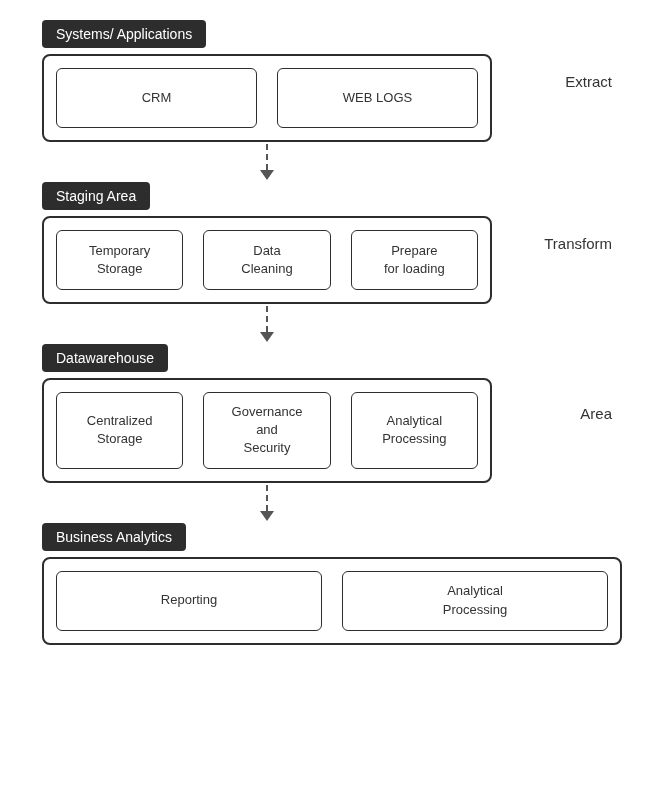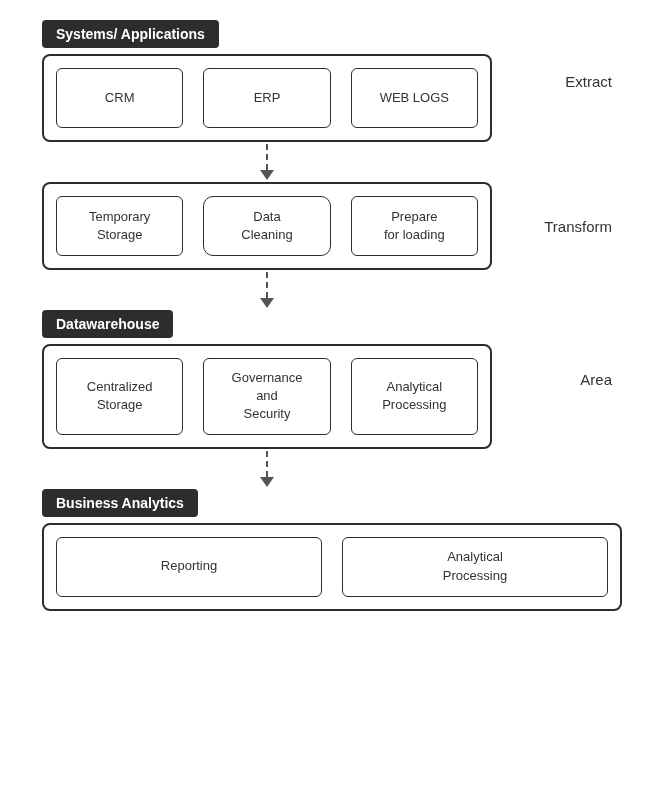--- a/index.html
+++ b/index.html
@@ -28,21 +28,21 @@
     .section-wrapper {
       flex: 1;
       display: flex;
       flex-direction: column;
       align-items: flex-start;
     }
     .section-header {
       background: #2d2d2d;
       color: #fff;
       font-size: 14px;
-      font-weight: bold;
+      font-weight: normal;
       padding: 6px 14px;
       border-radius: 4px;
       display: inline-block;
       margin-bottom: 6px;
     }
     .section-box {
       border: 2px solid #2d2d2d;
       border-radius: 8px;
       display: flex;
       flex-direction: row;
@@ -113,43 +113,43 @@
 </head>
 <body>
 
 <div class="diagram-container">
 
   <div class="row-with-label">
     <div class="section-wrapper">
       <div class="section-header">Systems/ Applications</div>
       <div class="section-box">
         <div class="item-box">CRM</div>
-        <div class="item-box">ERP</div>
         <div class="item-box">WEB LOGS</div>
       </div>
     </div>
     <div class="side-label">Extract</div>
   </div>
 
   <div class="arrow-container">
     <div class="arrow-wrapper">
       <div class="dashed-arrow">
         <div class="dashed-line"></div>
         <div class="arrow-head"></div>
       </div>
     </div>
     <div class="spacer-label"></div>
   </div>
 
   <div class="row-with-label">
     <div class="section-wrapper">
+      <div class="section-header">Staging Area</div>
       <div class="section-box">
         <div class="item-box" style="white-space: pre-line;">Temporary
 Storage</div>
-        <div class="item-box" style="white-space: pre-line; border-radius: 10px;">Data
+        <div class="item-box" style="white-space: pre-line;">Data
 Cleaning</div>
         <div class="item-box" style="white-space: pre-line;">Prepare
 for loading</div>
       </div>
     </div>
     <div class="side-label">Transform</div>
   </div>
 
   <div class="arrow-container">
     <div class="arrow-wrapper">

